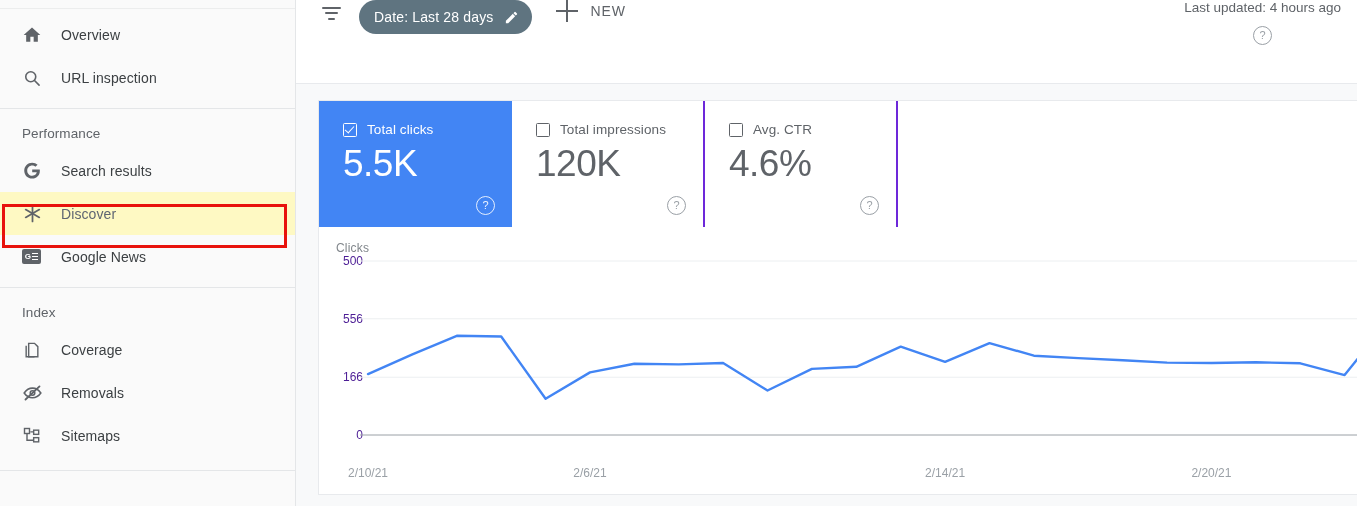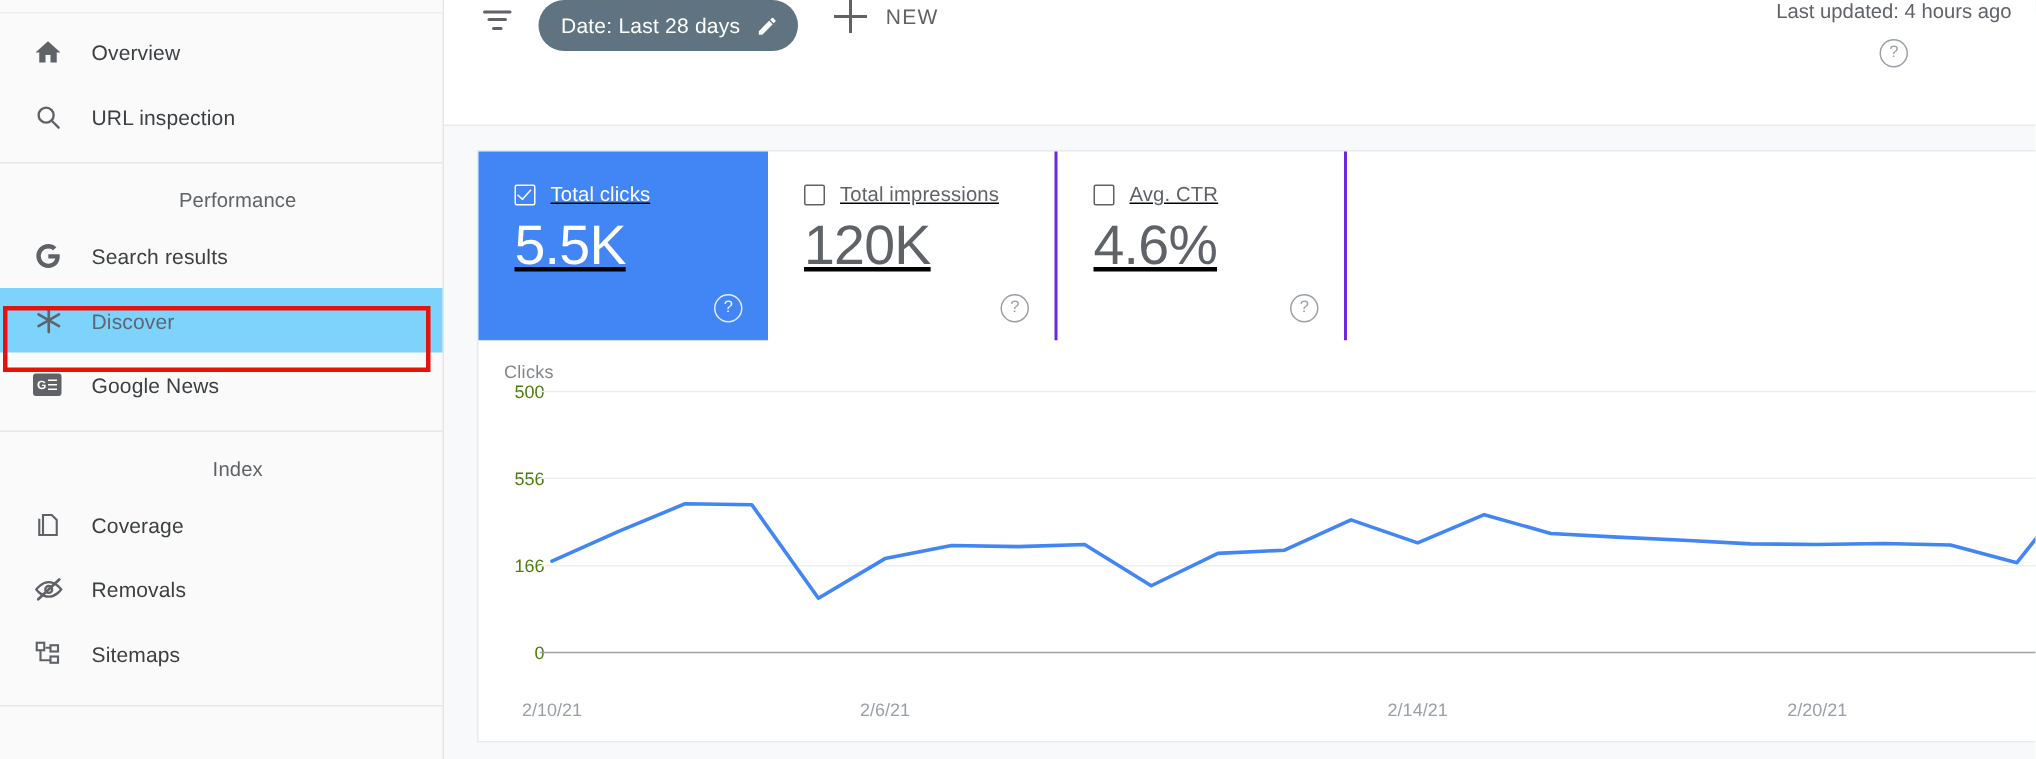--- a/index.html
+++ b/index.html
@@ -26,24 +26,24 @@
     display:flex;align-items:center;height:43px;padding-left:22px;
     cursor:pointer;box-sizing:border-box;
   }
   .sb-item .ic{
     width:26px;flex:0 0 26px;display:flex;align-items:center;justify-content:flex-start;
     color:#5f6368;
   }
   .sb-item .lbl{
     font-size:14px;color:#3c4043;letter-spacing:.1px;padding-left:13px;
   }
-  .sb-item.selected{background:#7dd3fc;}
+  .sb-item.selected{background:#fef9c3;}
   .sb-item.selected .lbl{color:#5f6672;}
   .sb-section{
-    font-size:13.5px;color:#5f6368;padding:13px 0 8px 22px;letter-spacing:.1px;text-align:center;
+    font-size:13.5px;color:#5f6368;padding:13px 0 8px 22px;letter-spacing:.1px;
   }
   .gnews-ic{
     width:19px;height:15px;border-radius:2px;background:#5f6368;
     display:flex;align-items:center;justify-content:center;gap:1.5px;
   }
   .gnews-ic .g{color:#fff;font-size:8px;font-weight:bold;line-height:1;font-family:"Liberation Sans",sans-serif;}
   .gnews-ic .bars{display:flex;flex-direction:column;gap:1.5px;}
   .gnews-ic .bars i{display:block;width:6px;height:1.5px;background:#fff;}
 
   
@@ -95,21 +95,21 @@
   .tb-right{
     margin-left:auto;display:flex;align-items:center;padding-right:16px;gap:11px;flex-direction:column;
   }
   .tb-right .lu{font-size:13.5px;color:#5f6368;}
   .q-ic{
     width:17px;height:17px;border:1.3px solid #9aa0a6;border-radius:50%;
     display:flex;align-items:center;justify-content:center;
     font-size:11px;color:#9aa0a6;cursor:pointer;line-height:1;
   }
 
-  .content{padding:16px 16px 0 22px;text-decoration:underline;}
+  .content{padding:16px 16px 0 22px;}
   .card{
     background:#fff;border:1px solid #e8eaed;box-sizing:border-box;
   }
   .metrics-card{display:flex;width:1319px;height:127px;border-bottom:none;}
   .metric{
     width:193px;flex:0 0 193px;box-sizing:border-box;padding:21px 0 0 24px;
     border-right:2px solid #6d28d9;position:relative;cursor:pointer;
   }
   .metric.active{background:#4285f4;border-right:none;}
   .metric .mrow{display:flex;align-items:center;gap:10px;}
@@ -137,21 +137,21 @@
   .chart-wrap{position:relative;width:100%;height:100%;}
   .clicks-lbl{
     position:absolute;left:17px;top:14px;font-size:12px;color:#80868b;letter-spacing:.2px;
   }
   .chart-svg{position:absolute;left:0;top:0;}
   .xlabels{position:absolute;left:0;right:0;bottom:12px;height:16px;}
   .xlabels span{
     position:absolute;font-size:12px;color:#9aa0a6;white-space:nowrap;transform:translateX(-50%);
   }
   .ylabels span{
-    position:absolute;font-size:12px;color:#4d7c0f;right:0;transform:translateY(-50%);
+    position:absolute;font-size:12px;color:#4c1d95;right:0;transform:translateY(-50%);
   }
   .ylabels{position:absolute;left:0;top:0;width:44px;height:100%;}
 </style>
 </head>
 <body>
 
 <div class="app">
 
   <aside class="sidebar">
     <div class="sb-top-rule"></div>

